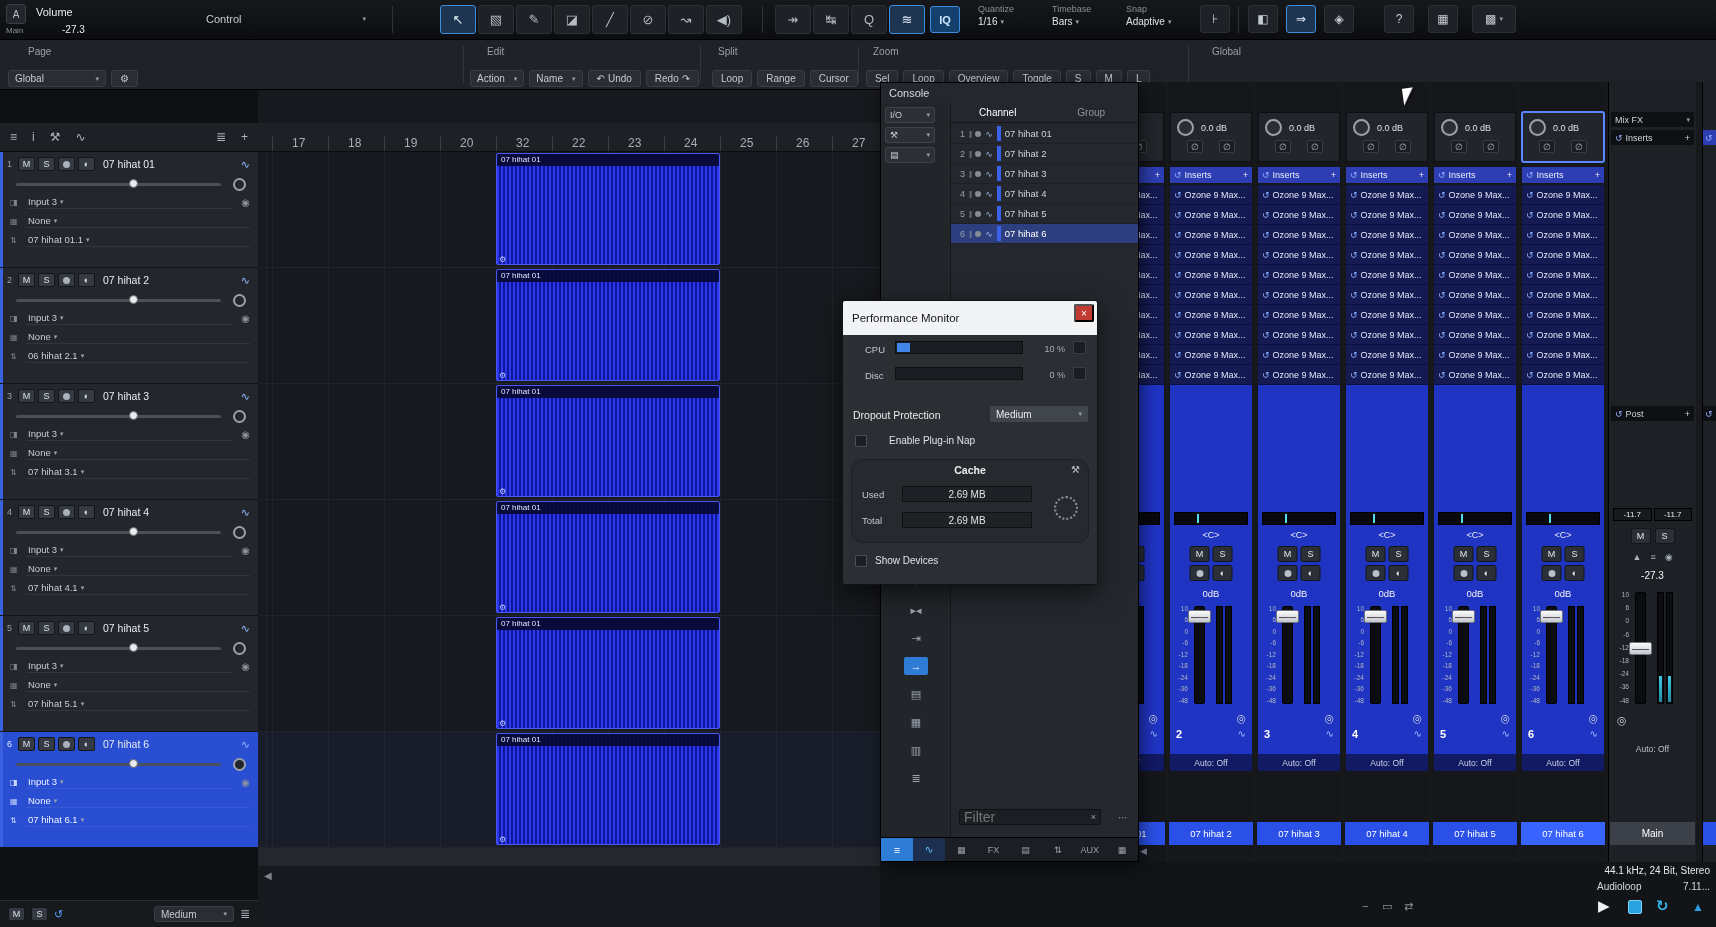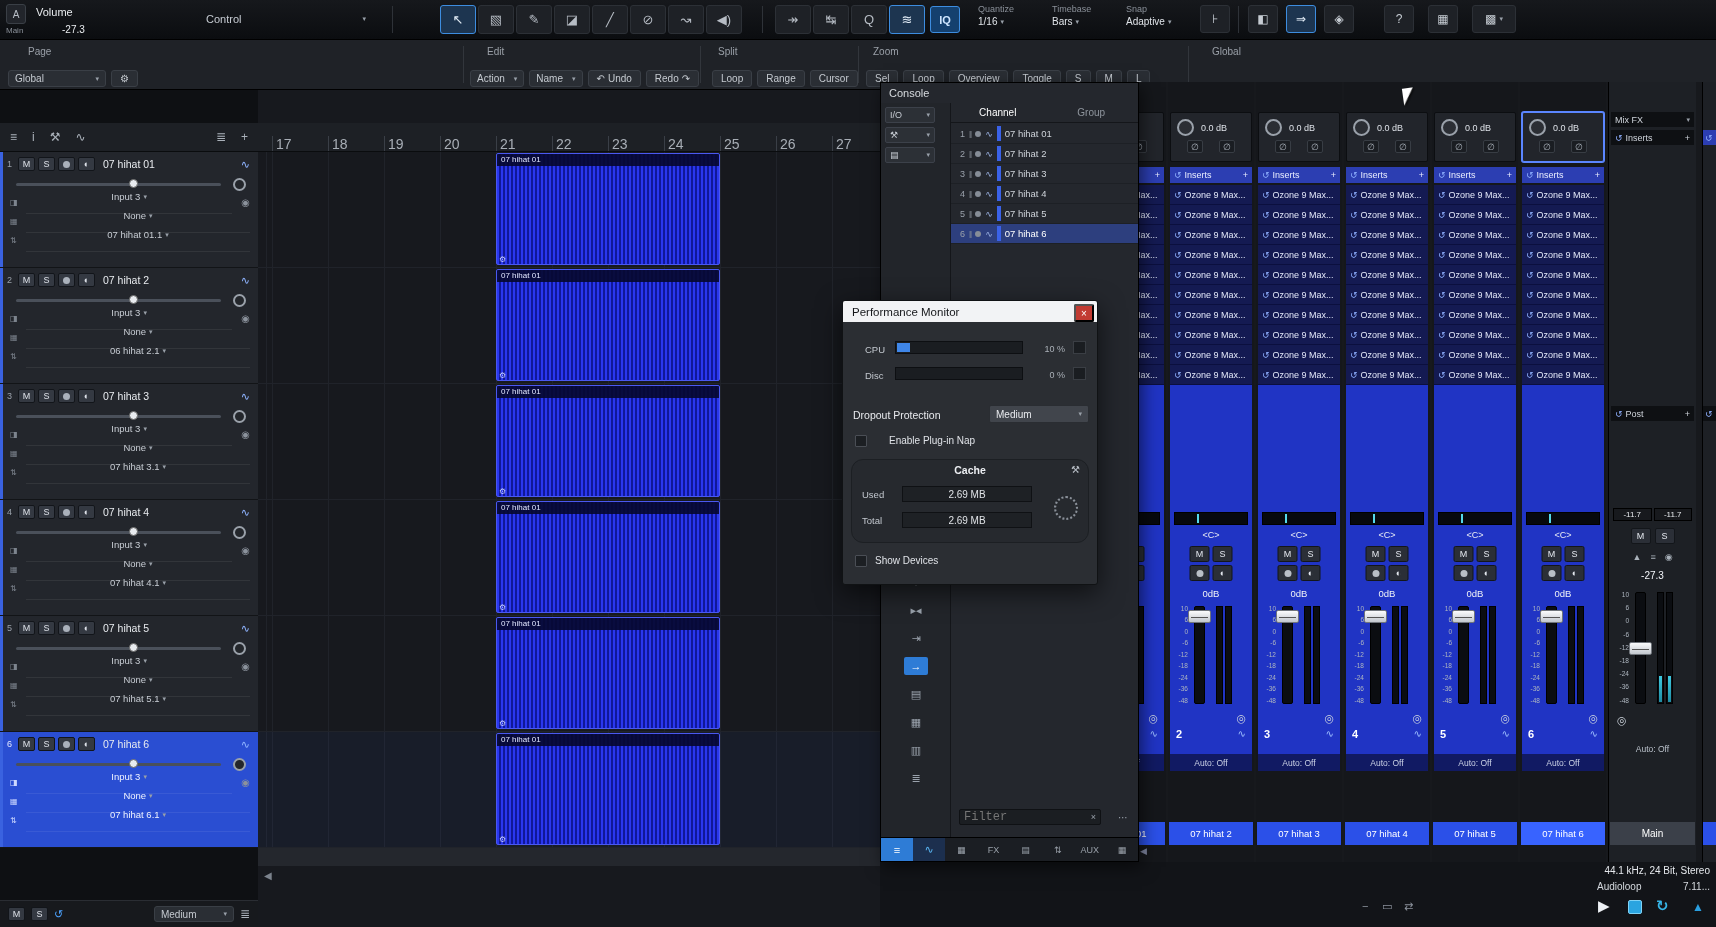--- a/index.html
+++ b/index.html
@@ -51,30 +51,30 @@
   .tdot{width:7px;height:7px;background:#aab1bb;border-radius:50%}
   .tname{flex:1;font-size:10.5px;color:#e8ebef;margin-left:5px;white-space:nowrap;overflow:hidden}
   .twave{color:#8fb4ff;font-size:11px;margin-right:2px}
   .r2{padding:7px 12px 0 16px;gap:12px}
   .tslider{flex:1;height:3px;background:#4a505a;position:relative;border-radius:2px}
   .thandle{position:absolute;left:55%;top:-4px;width:9px;height:9px;background:#e8ebef;border-radius:50%;border:1px solid #666}
   .tknob{width:13px;height:13px;border-radius:50%;border:2px solid #9aa1aa;background:#23262b}
   .r3{margin:4px 8px 0 10px;gap:5px;height:15px}
   .tico{font-size:8px;color:#7d848e;width:11px}
   .track.selected .tico{color:#cdd8ff}
-  .tdd{flex:1;display:flex;align-items:center;justify-content:center;font-size:9.5px;color:#c8cdd4;border-bottom:1px solid rgba(255,255,255,.07);padding:0 2px 11px}
+  .tdd{flex:1;display:flex;align-items:center;justify-content:flex-start;font-size:9.5px;color:#c8cdd4;border-bottom:1px solid rgba(255,255,255,.07);padding:0 2px 1px}
   .track.selected .tdd{color:#eef2ff}
   .tmon{font-size:10px;color:#8b929c;margin-left:4px}
   .tp-bottom{position:absolute;left:0;right:0;bottom:0;height:27px;background:#17191d;border-top:1px solid #2a2d33;display:flex;align-items:center;gap:6px;padding:0 8px}
   .pwb{color:#4da3ff;font-size:11px}
 
   
   .arrange{position:absolute;left:258px;top:90px;width:622px;bottom:0;background:#17191e;z-index:1}
   .ruler{position:absolute;top:33px;left:0;right:0;height:29px;background:#1d2025;border-bottom:1px solid #0a0c0e;display:flex;padding-left:14px;align-items:flex-end}
-  .rtick{flex:0 0 56px;font-size:14px;color:#a8aeb6;border-left:1px solid #3a3f47;padding:0 0 3px 3px;height:15px}
+  .rtick{flex:0 0 56px;font-size:12px;color:#a8aeb6;border-left:1px solid #3a3f47;padding:0 0 3px 19px;height:15px}
   .rows{position:absolute;top:62px;left:0;right:0;height:696px;background-image:repeating-linear-gradient(90deg,#20232a 0 1px,transparent 1px 56px);background-position:14px 0}
   .arow{height:116px;border-bottom:1px solid #20232a;position:relative}
   .arow.selected{background:rgba(58,98,224,.06)}
   .clip{position:absolute;left:238px;width:224px;top:1px;bottom:2px;border:1px solid #4a58f0;border-radius:2px;background:repeating-linear-gradient(90deg,#2a37ef 0 2px,#101898 2px 4px);overflow:hidden}
   .cliphead{height:12px;background:rgba(6,9,48,.92);font-size:8px;color:#e2e7ff;padding:1px 4px;white-space:nowrap}
   .clipgear{position:absolute;left:2px;bottom:0;font-size:8px;color:#c2cafc}
   .ar-mid{position:absolute;top:758px;height:18px;left:0;right:0;background:#24272d}
   .ar-scroll{position:absolute;left:6px;top:780px;font-size:10px;color:#7b828c}
 
   
@@ -91,21 +91,21 @@
   .crows{position:absolute;left:70px;top:41px;right:0}
   .crow{height:20px;display:flex;align-items:center;gap:4px;padding:0 4px;border-bottom:1px solid #1d2025;font-size:9.5px;color:#cfd4da}
   .crow.selected{background:#2d3f7e;color:#fff}
   .cnum{width:10px;text-align:right;color:#9aa1ab;font-size:9px}
   .cst{font-size:8px;color:#8a929c;letter-spacing:-1px}
   .cdot{width:6px;height:6px;border-radius:50%;background:#868d97}
   .cwave{font-size:9px;color:#9fb6e8}
   .cbar{width:4px;align-self:stretch;margin:2px 0;background:#3a62e8}
   .cname{white-space:nowrap;overflow:hidden}
   .c-filter{position:absolute;left:78px;bottom:36px;width:142px;height:16px;background:#1b1e22;border:1px solid #0f1114;border-radius:2px;display:flex;align-items:center;padding:0 4px;gap:4px}
-  .c-filter input{flex:1;background:none;border:none;color:#d6dade;font-size:12px;outline:none;font-family:Liberation Mono, monospace;min-width:0}
+  .c-filter input{flex:1;background:none;border:none;color:#d6dade;font-size:14px;outline:none;font-family:Liberation Sans, sans-serif;min-width:0}
   .c-more{position:absolute;right:10px;bottom:38px;font-size:10px;color:#9aa2ac}
   .c-tabsb{position:absolute;left:0;bottom:0;right:0;height:24px;background:#1b1e23;border-top:1px solid #000;display:flex}
   .c-tb{flex:1;display:flex;align-items:center;justify-content:center;font-size:9px;color:#99a0a9}
   .c-tb.sel1{background:#2e7cd6;color:#fff;font-size:11px}
   .c-tb.sel2{background:#1c2f4e;color:#58b4f0;font-size:11px}
 
   
   .mixer{position:absolute;left:1080px;top:82px;width:636px;height:780px;background:#17191d;z-index:3}
   .mx-edit{position:absolute;top:5px;right:6px;font-size:10px;color:#a6adb6}
   .mx-scroll{position:absolute;left:60px;top:764px;font-size:9px;color:#7f86a0}
@@ -171,21 +171,21 @@
   .st2a{position:absolute;left:717px;top:19px;font-size:10px;color:#d4d8dd}
   .st2b{position:absolute;right:6px;top:19px;font-size:10px;color:#d4d8dd}
   .tri{position:absolute;top:38px;font-size:11px;color:#8b929c}
   .tplay{position:absolute;left:718px;top:35px;font-size:15px;color:#eef1f5}
   .tstop{position:absolute;left:748px;top:38px;width:14px;height:14px;background:#2aa4e0;border:1px solid #7fd2f5;border-radius:2px}
   .tloop{position:absolute;left:776px;top:35px;font-size:15px;font-weight:bold;color:#37b6e8}
   .tup{position:absolute;left:812px;top:38px;font-size:12px;color:#2a9fe0}
 
   
   .pm{position:absolute;left:842px;top:300px;width:256px;height:285px;background:#2b2e33;border:1px solid #101214;border-radius:3px;box-shadow:0 8px 26px rgba(0,0,0,.6);z-index:10}
-  .pm-title{height:21px;background:#f2f3f5;color:#15171a;font-size:11.5px;display:flex;align-items:center;padding-left:9px;border-radius:2px 2px 0 0}
+  .pm-title{height:34px;background:#f2f3f5;color:#15171a;font-size:11.5px;display:flex;align-items:center;padding-left:9px;border-radius:2px 2px 0 0}
   .pm-x{position:absolute;right:3px;top:3px;width:20px;height:18px;background:#c23b32;color:#fff;font-size:10px;display:flex;align-items:center;justify-content:center;border-radius:2px}
   .pm-lab{position:absolute;font-size:9.5px;color:#c3c8cf}
   .pm-bar{position:absolute;left:52px;width:128px;height:13px;background:#1a1d21;border:1px solid #0d0f12}
   .pm-fill{position:absolute;left:1px;top:1px;bottom:1px;background:#3f86e8}
   .pm-pct{position:absolute;left:186px;width:36px;text-align:right;font-size:9px;color:#aab0b8}
   .pm-box{position:absolute;left:230px;width:13px;height:13px;background:#1a1d21;border:1px solid #3a3e44}
   .pm-dd{position:absolute;left:146px;width:100px;height:18px;background:#41454c;border:1px solid #2a2d32;border-radius:2px;font-size:10px;color:#e8eaee;display:flex;align-items:center;justify-content:space-between;padding:0 6px}
   .pm-check{position:absolute;width:12px;height:12px;background:#1c1f23;border:1px solid #4a4e55;border-radius:1px}
   .pm-cklab{position:absolute;font-size:10px;color:#dfe2e7}
   .pm-panel{position:absolute;left:8px;right:8px;top:158px;height:84px;background:#26292e;border:1px solid #1c1f23;border-radius:12px}
@@ -647,21 +647,21 @@
     </div>
   </aside>
 
   <div class="arrange">
     <div class="ruler">
 
     <span class="rtick">17</span>
         <span class="rtick">18</span>
         <span class="rtick">19</span>
         <span class="rtick">20</span>
-        <span class="rtick">21</span>
+        <span class="rtick">32</span>
         <span class="rtick">22</span>
         <span class="rtick">23</span>
         <span class="rtick">24</span>
         <span class="rtick">25</span>
         <span class="rtick">26</span>
         <span class="rtick">27</span>
       </div>
     <div class="rows">
 
         <div class="arow">

